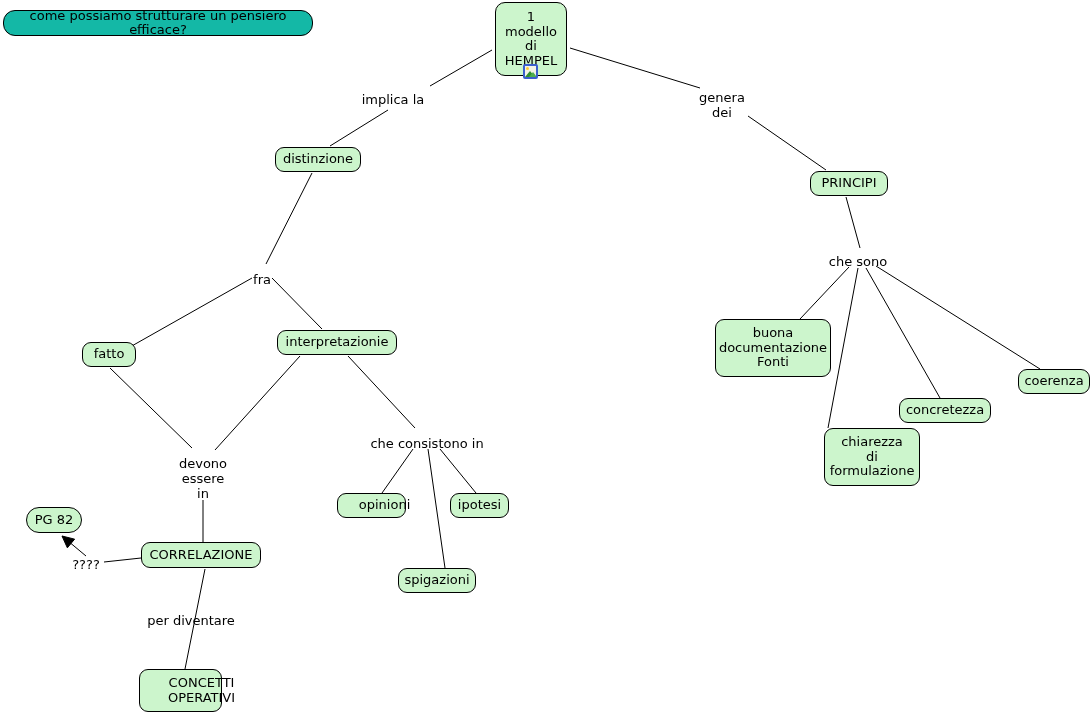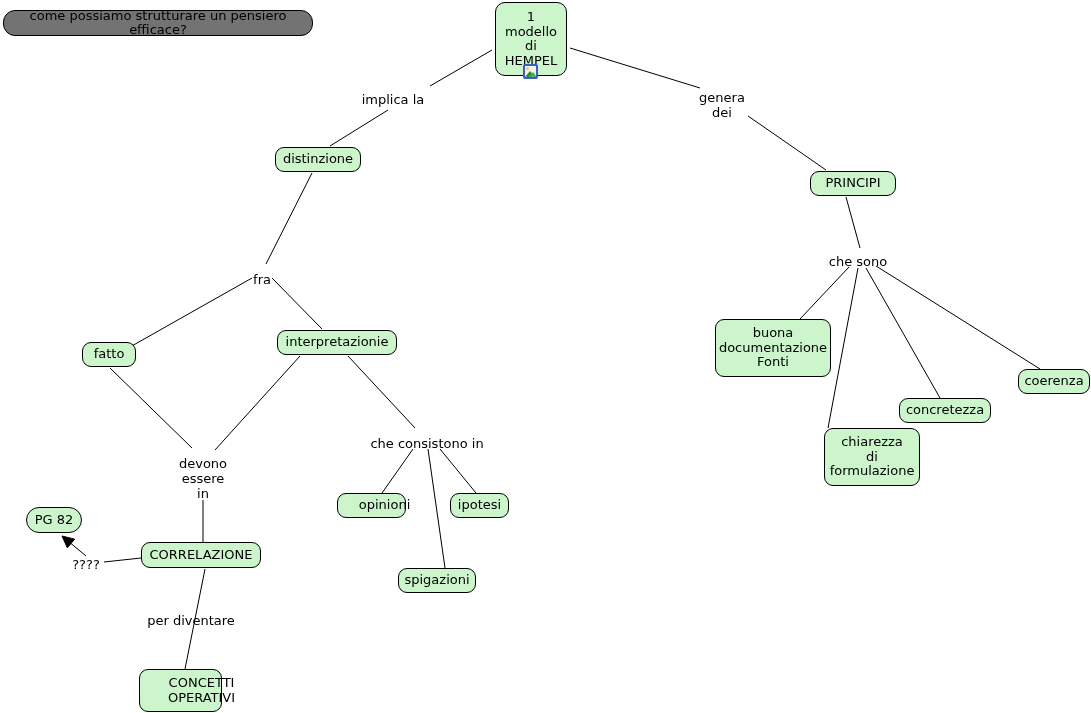--- a/index.html
+++ b/index.html
@@ -37,21 +37,21 @@
     font-size: 13px;
     line-height: 14.5px;
     text-align: center;
     display: flex;
     align-items: center;
     justify-content: center;
     white-space: pre-line;
     padding: 2px 6px;
   }
   .node.question {
-    background: #737373;
+    background: #14b8a6;
     border-radius: 12px;
     font-size: 13px;
     padding: 3px 10px;
   }
   .node.root {
     border-radius: 10px;
   }
   .link-label {
     position: absolute;
     font-family: "DejaVu Sans", sans-serif;
@@ -145,21 +145,21 @@
 modello
 di
 HEMPEL</span></div>
       <div class="pic-icon" style="left: 523px; top: 64px;">
         <div class="sky"></div>
         <div class="sun"></div>
         <div class="hill"></div>
         <div class="hill2"></div>
       </div>
       <div class="node" style="left: 275px; top: 147px; width: 86px; height: 25px;"><span>distinzione</span></div>
-      <div class="node" style="left: 810px; top: 171px; width: 86px; height: 25px;"><span>PRINCIPI</span></div>
+      <div class="node" style="left: 810px; top: 171px; width: 78px; height: 25px;"><span>PRINCIPI</span></div>
       <div class="node" style="left: 82px; top: 342px; width: 54px; height: 25px;"><span>fatto</span></div>
       <div class="node" style="left: 277px; top: 330px; width: 120px; height: 25px;"><span>interpretazionie</span></div>
       <div class="node" style="left: 715px; top: 319px; width: 116px; height: 58px;"><span>buona
 documentazione
 Fonti</span></div>
       <div class="node" style="left: 1018px; top: 369px; width: 72px; height: 25px;"><span>coerenza</span></div>
       <div class="node" style="left: 899px; top: 398px; width: 92px; height: 25px;"><span>concretezza</span></div>
       <div class="node" style="left: 780px; top: 428px; width: 96px; height: 58px; margin-left: 44px;"><span>chiarezza
 di
 formulazione</span></div>

